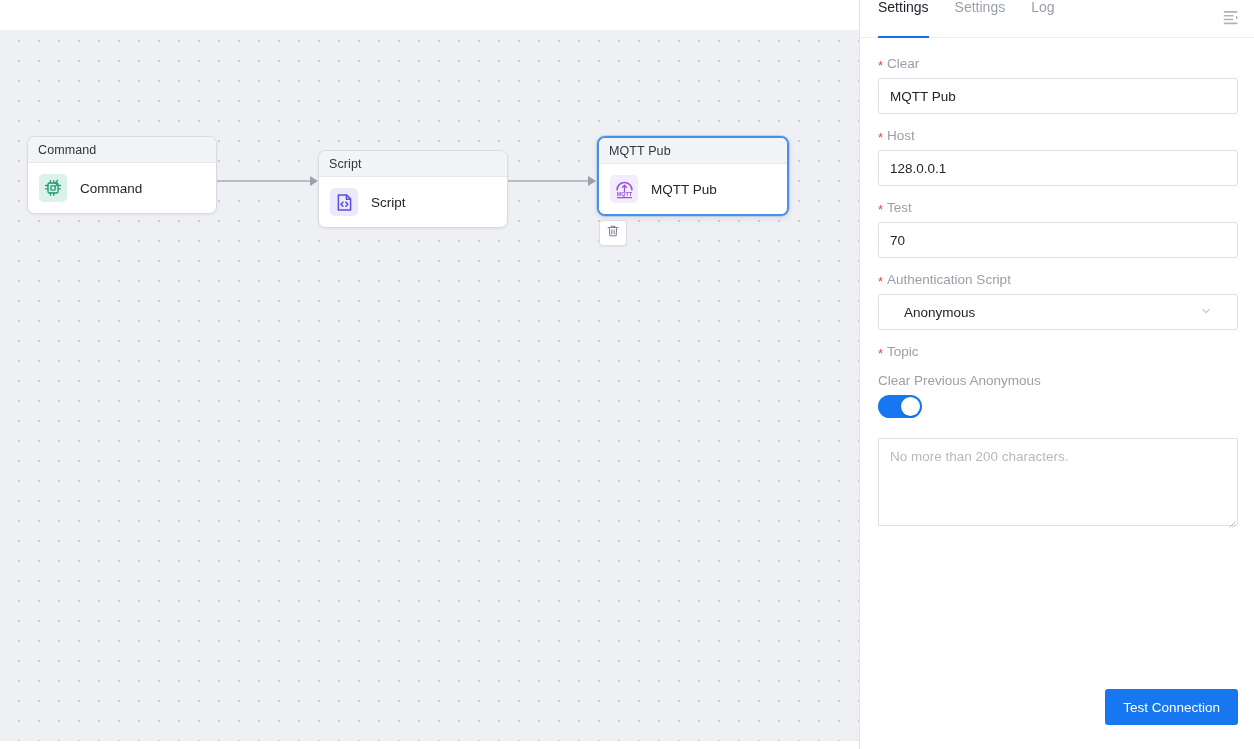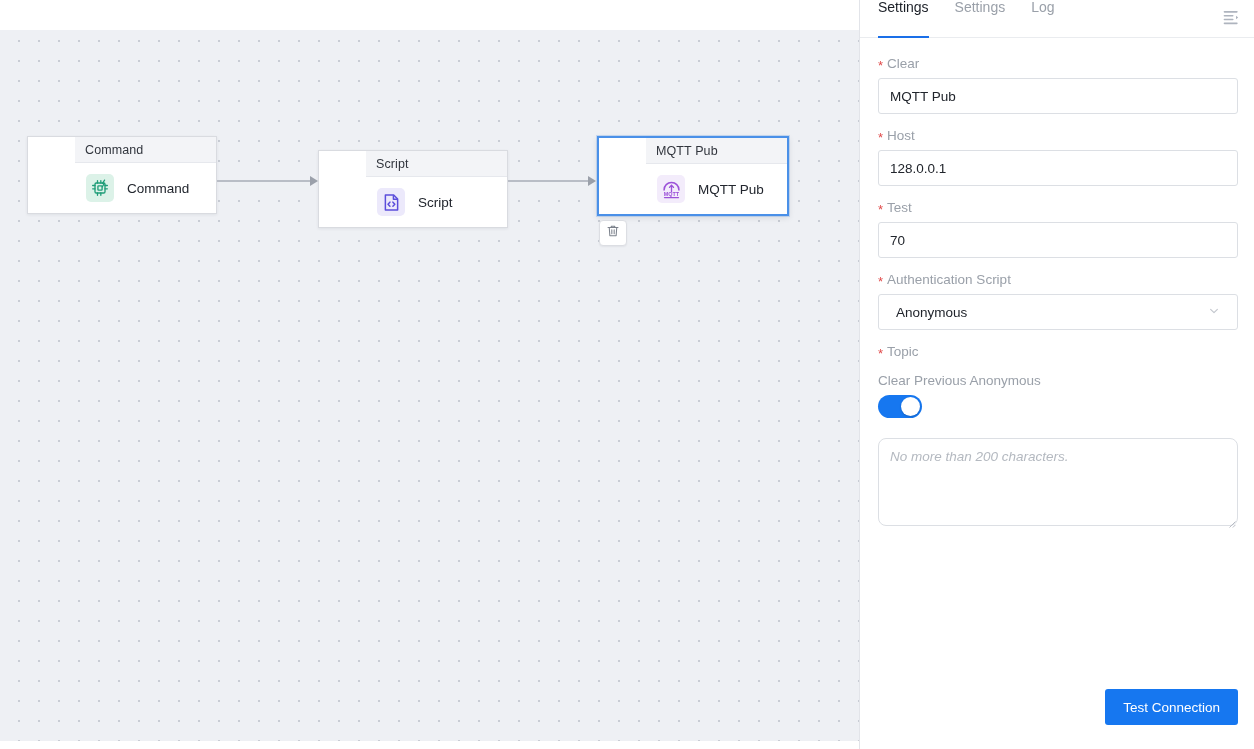--- a/index.html
+++ b/index.html
@@ -29,24 +29,23 @@
   .canvas-bottom-strip {
     position: absolute; left: 0; bottom: 0; width: 860px; height: 8px;
     background: #ffffff;
   }
 
   
   .node {
     position: absolute;
     background: #ffffff;
     border: 1px solid #d9dbe0;
-    border-radius: 0;
+    border-radius: 8px;
     box-shadow: 0 1px 3px rgba(20,25,40,.07);
     overflow: hidden;
-    padding-left: 47px;
   }
   .node.selected {
     border: 2px solid #4a90e8;
     box-shadow: 0 0 0 1px rgba(74,144,232,.25), 0 2px 6px rgba(20,25,40,.10);
   }
   .node-header {
     height: 26px;
     background: #f3f4f7;
     border-bottom: 1px solid #e6e8ed;
     display: flex; align-items: center;
@@ -163,21 +162,21 @@
     font-size: 13.5px;
     color: #21252c;
   }
   .select {
     width: 360px; height: 36px;
     border: 1px solid #dcdfe4;
     border-radius: 3px;
     background: #fff;
     display: flex; align-items: center;
     justify-content: space-between;
-    padding: 0 17px;
+    padding: 0 25px;
     font-size: 13.5px;
     color: #21252c;
     cursor: pointer;
   }
   .switch {
     width: 44px; height: 23px;
     border-radius: 12px;
     background: #1677f0;
     position: relative;
     cursor: pointer;
@@ -187,30 +186,29 @@
     position: absolute;
     right: 2px; top: 2px;
     width: 19px; height: 19px;
     border-radius: 50%;
     background: #fff;
     box-shadow: 0 1px 2px rgba(0,0,0,.18);
   }
   .textarea {
     width: 360px; height: 88px;
     border: 1px solid #dcdfe4;
-    border-radius: 8px;
+    border-radius: 1px;
     background: #fff;
     padding: 9px 11px;
     font-size: 13.5px;
     color: #b4b9c0;
     position: relative;
     resize: none;
     font-family: "Liberation Sans", sans-serif;
     line-height: 1.4;
-    font-style: italic;
   }
   .resize-grip {
     position: absolute;
     right: 2px; bottom: 2px;
     width: 10px; height: 10px;
     pointer-events: none;
   }
   .ta-wrap { position: relative; width: 360px; }
 
   .btn-primary {

